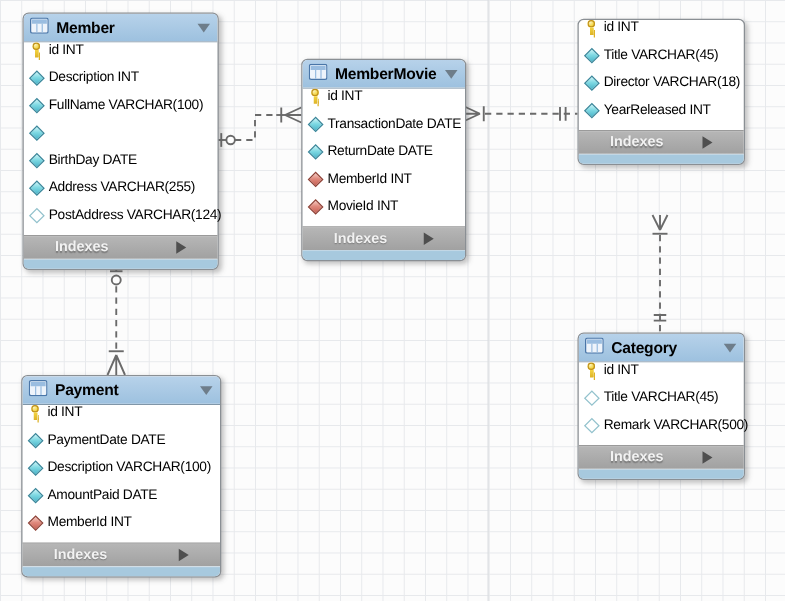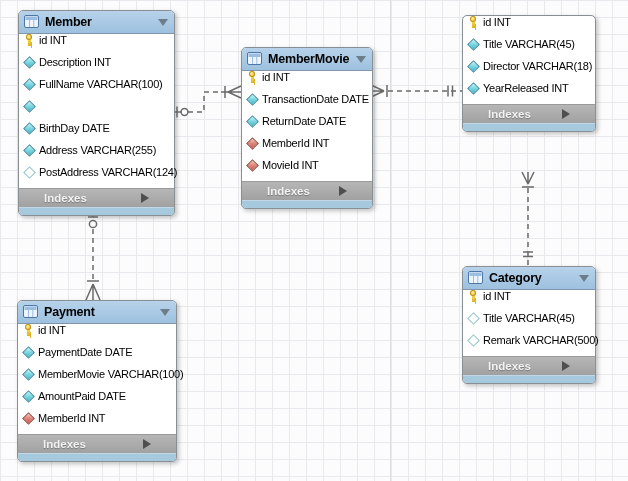--- a/index.html
+++ b/index.html
@@ -276,21 +276,21 @@
     <div class="t-row">
         <span class="c-icon icon-key"></span>
         <span>id INT</span>
       </div>
     <div class="t-row">
         <span class="c-icon icon-diamond-cyan"></span>
         <span>PaymentDate DATE</span>
       </div>
     <div class="t-row">
         <span class="c-icon icon-diamond-cyan"></span>
-        <span>MemberMovie VARCHAR(100)</span>
+        <span>Description VARCHAR(100)</span>
       </div>
     <div class="t-row">
         <span class="c-icon icon-diamond-cyan"></span>
         <span>AmountPaid DATE</span>
       </div>
     <div class="t-row">
         <span class="c-icon icon-diamond-red"></span>
         <span>MemberId INT</span>
       </div>
   </div>

